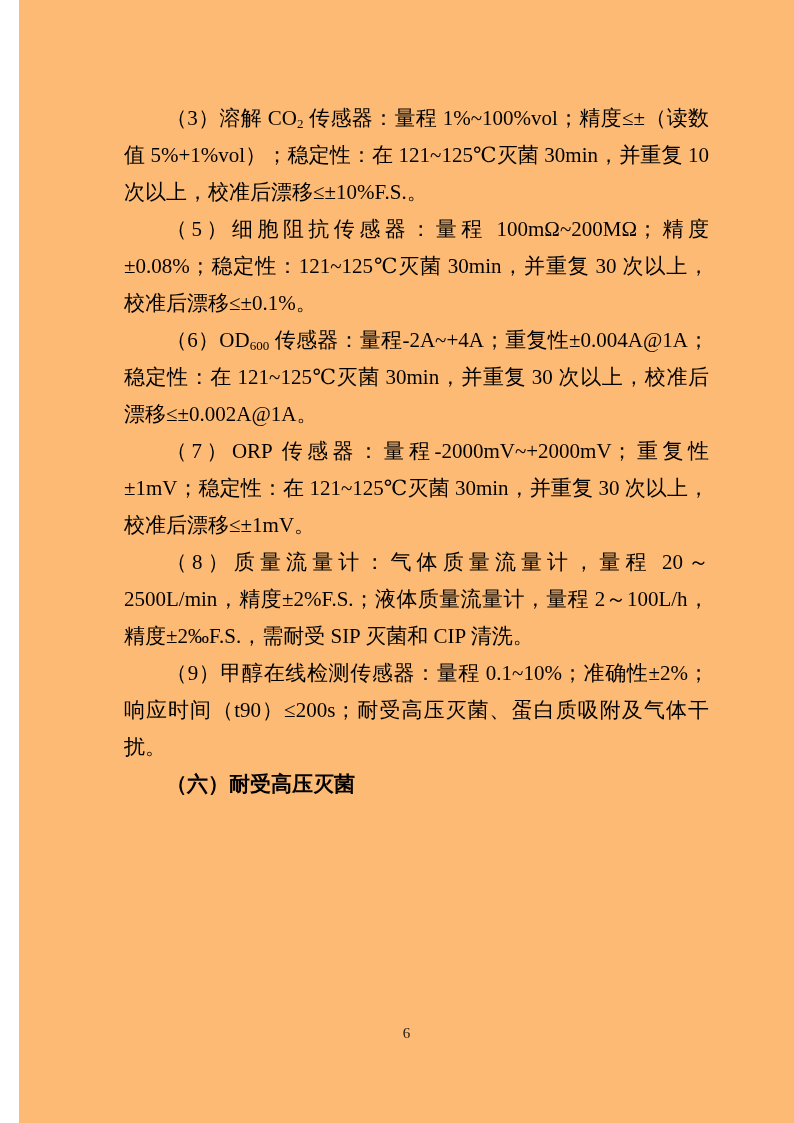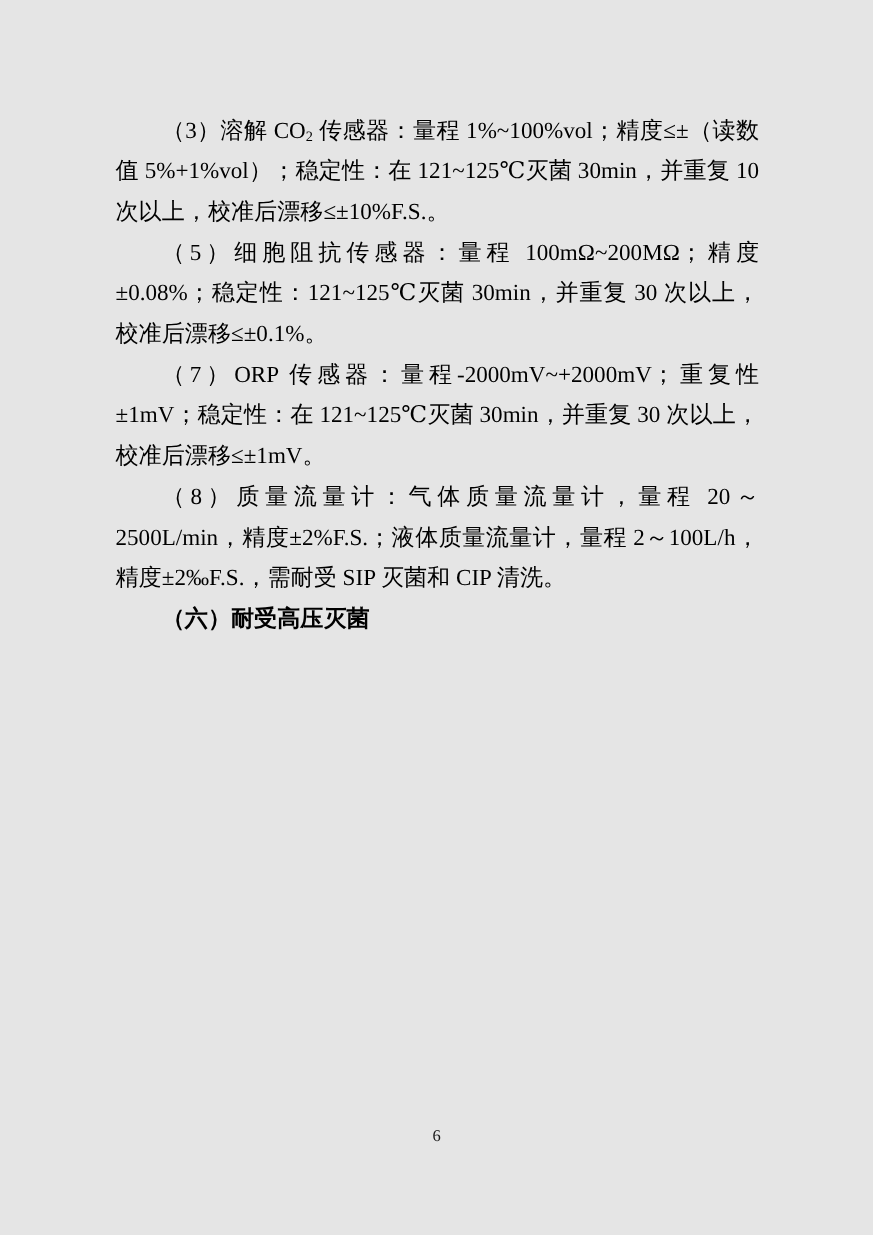--- a/index.html
+++ b/index.html
@@ -11,21 +11,22 @@
     height: 1123px;
     position: relative;
     background: #ffffff;
     color: #000000;
     font-family: "Liberation Serif", "DejaVu Serif", serif;
     overflow: hidden;
   }
   .page {
     position: absolute;
     inset: 0;
-    background: #e5e5e5;
+    background: #fdba74;
+    margin-left: 19px;
   }
   .content {
     position: absolute;
     left: 105px;
     top: 100px;
     width: 585px;
   }
   .para {
     margin: 0;
     font-size: 21px;
@@ -55,20 +56,22 @@
     color: #1a1a1a;
   }
 </style>
 </head>
 <body>
 
 <div class="page">
   <div class="content">
     <p class="para"><span>（3）溶解 CO</span><sub>2</sub><span> 传感器：量程 1%~100%vol；精度≤±（读数值 5%+1%vol）；稳定性：在 121~125℃灭菌 30min，并重复 10 次以上，校准后漂移≤±10%F.S.。</span></p>
     <p class="para"><span>（5）细胞阻抗传感器：量程 100mΩ~200MΩ；精度±0.08%；稳定性：121~125℃灭菌 30min，并重复 30 次以上，校准后漂移≤±0.1%。</span></p>
+    <p class="para"><span>（6）OD</span><sub>600</sub><span> 传感器：量程-2A~+4A；重复性±0.004A@1A；稳定性：在 121~125℃灭菌 30min，并重复 30 次以上，校准后漂移≤±0.002A@1A。</span></p>
     <p class="para"><span>（7）ORP 传感器：量程-2000mV~+2000mV；重复性±1mV；稳定性：在 121~125℃灭菌 30min，并重复 30 次以上，校准后漂移≤±1mV。</span></p>
     <p class="para"><span>（8）质量流量计：气体质量流量计，量程 20～2500L/min，精度±2%F.S.；液体质量流量计，量程 2～100L/h，精度±2‰F.S.，需耐受 SIP 灭菌和 CIP 清洗。</span></p>
+    <p class="para"><span>（9）甲醇在线检测传感器：量程 0.1~10%；准确性±2%；响应时间（t90）≤200s；耐受高压灭菌、蛋白质吸附及气体干扰。</span></p>
     <p class="para heading"><span>（六）耐受高压灭菌</span></p>
   </div>
   <div class="footer">
     <span class="page-number">6</span>
   </div>
 </div>
 
 </body></html>

